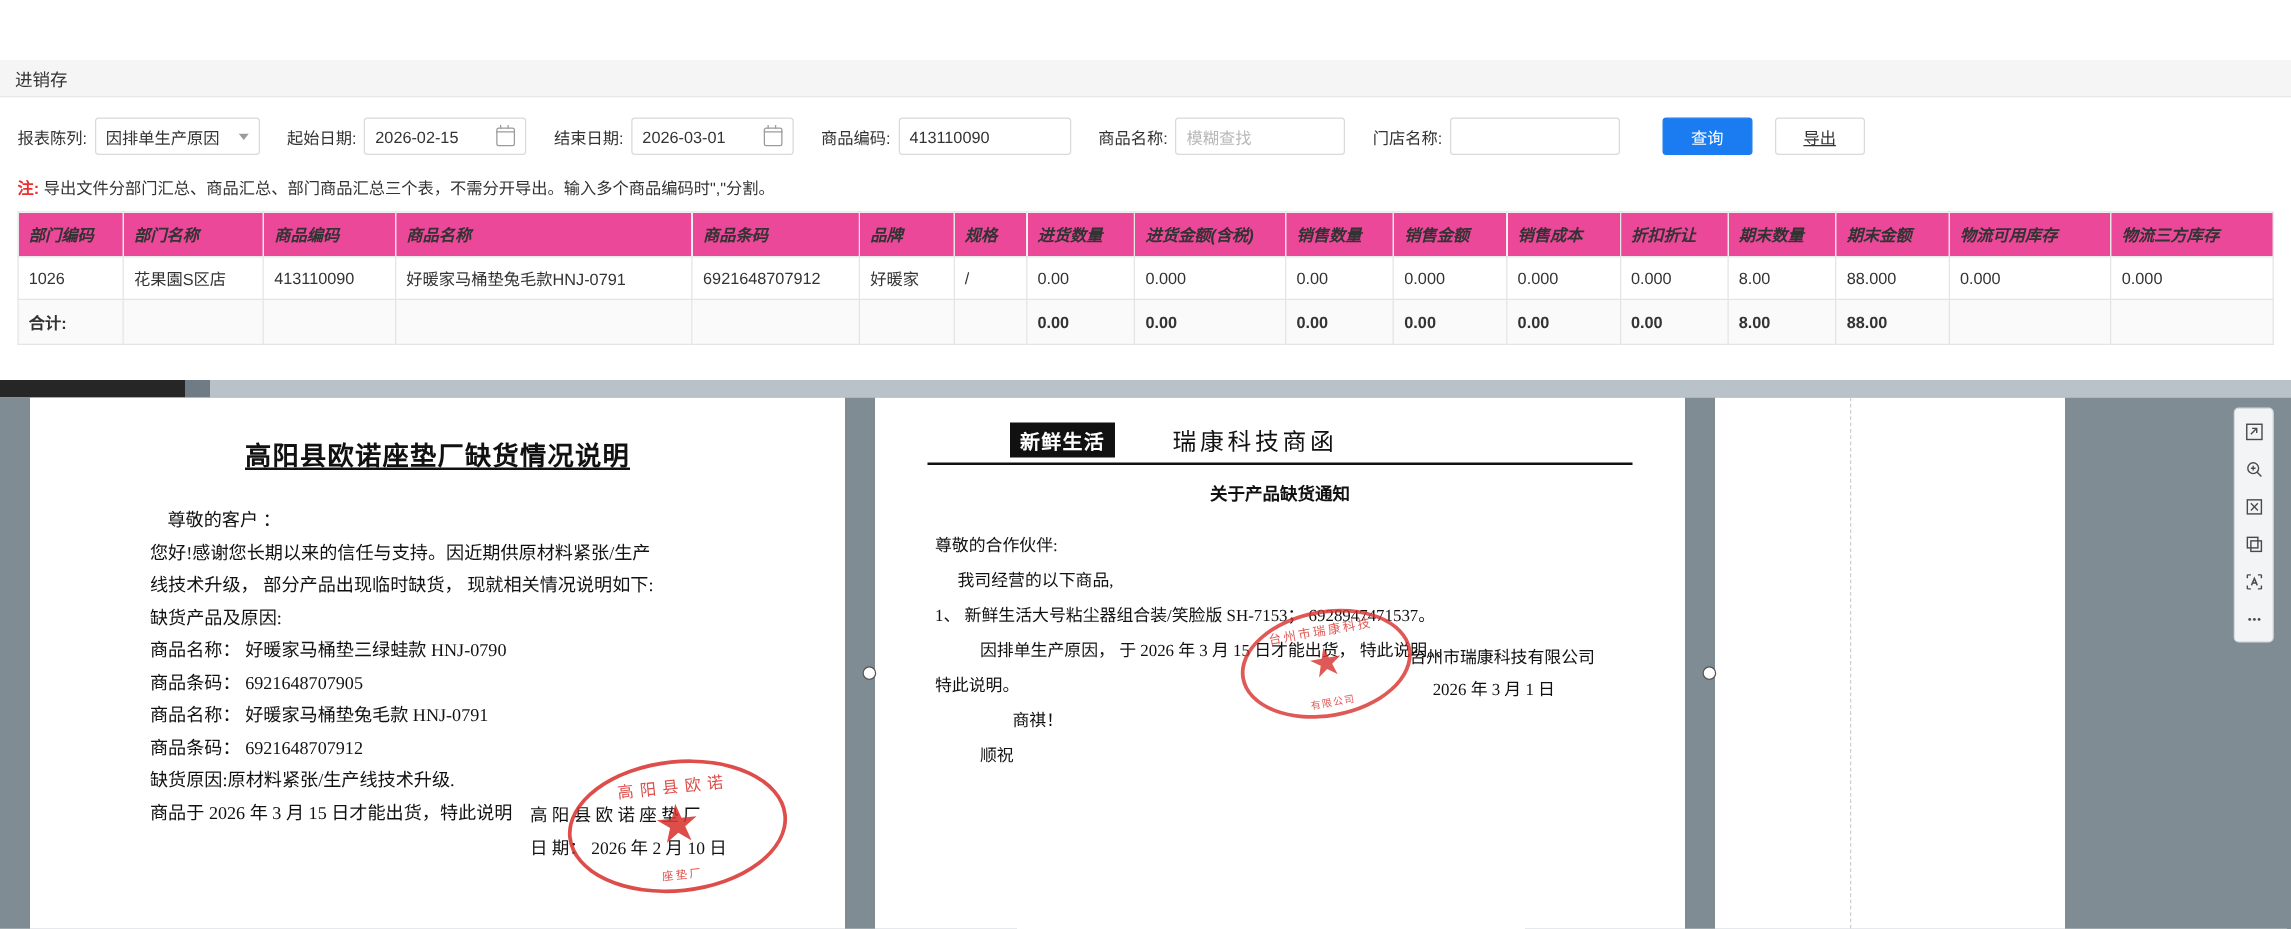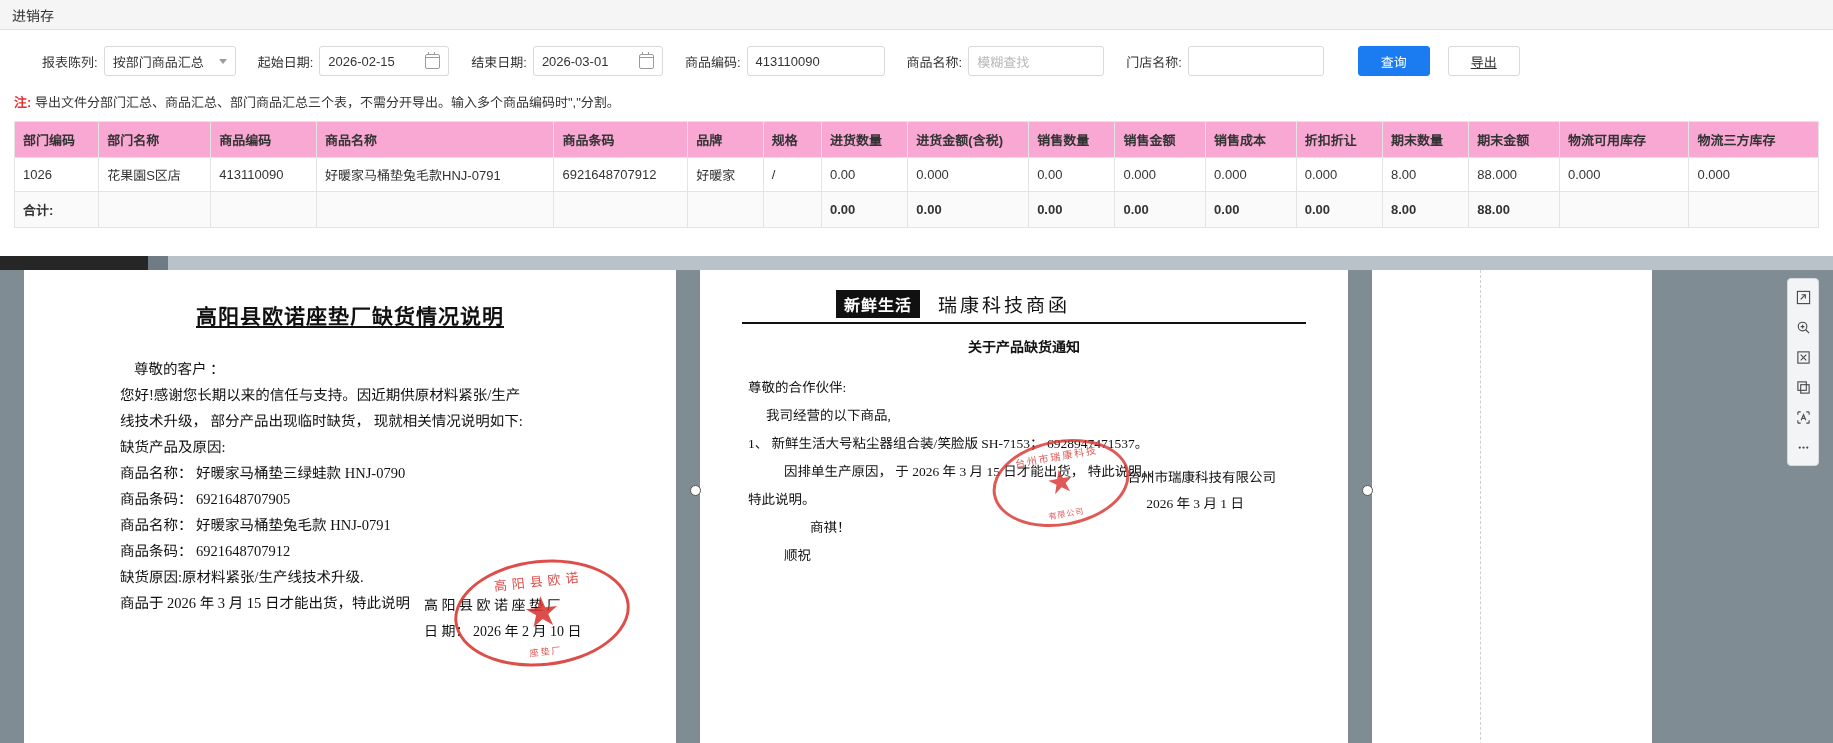--- a/index.html
+++ b/index.html
@@ -18,36 +18,36 @@
   .titlebar {
     height: 30px;
     background: #f5f5f5;
     border-bottom: 1px solid #e3e3e3;
     display: flex;
     align-items: center;
     padding-left: 12px;
     font-size: 14px;
     color: #333;
     box-sizing: border-box;
+    margin-top: 48px;
   }
   
   .toolbar {
     height: 62px;
     display: flex;
     align-items: center;
     padding: 0 14px;
     box-sizing: border-box;
     gap: 8px;
     background: #fff;
   }
   .field {
     display: flex;
     align-items: center;
     gap: 6px;
-    margin-left: 28px;
   }
   .field-label {
     font-size: 13px;
     color: #333;
     white-space: nowrap;
   }
   .ctrl {
     height: 30px;
     border: 1px solid #d9d9d9;
     border-radius: 3px;
@@ -141,23 +141,24 @@
     font-size: 13px;
     color: #333;
     padding: 0 8px;
     height: 34px;
     text-align: left;
     box-sizing: border-box;
     overflow: hidden;
     white-space: nowrap;
   }
   table.grid th {
-    background: #f9a8d4;
+    background: #ec4899;
     font-weight: bold;
     height: 36px;
+    font-style: italic;
   }
   table.grid tr.total td {
     background: #fafafa;
     font-weight: bold;
     height: 36px;
   }
   
   .strip {
     height: 14px;
     display: flex;
@@ -248,21 +249,20 @@
   .doc2-logo {
     position: absolute;
     left: 108px; top: 20px;
     background: #111;
     color: #fff;
     font-size: 16px;
     font-weight: bold;
     padding: 2px 8px;
     letter-spacing: 1px;
     font-family: "Liberation Sans", sans-serif;
-    margin-left: 28px;
   }
   .doc2-title {
     position: absolute;
     left: 238px; top: 20px;
     font-size: 19px;
     letter-spacing: 3px;
   }
   .doc2-rule {
     position: absolute;
     left: 42px; right: 42px; top: 52px;
@@ -350,21 +350,21 @@
 
 <div class="titlebar">
   <span>进销存</span>
 </div>
 
 <div class="toolbar">
 
   <div class="field">
     <span class="field-label">报表陈列:</span>
     <div class="ctrl select-ctrl">
-      <span>按部门商品汇总</span>
+      <span>因排单生产原因</span>
       <span class="caret"></span>
     </div>
   </div>
 
   <div class="field" style="margin-left:14px">
     <span class="field-label">起始日期:</span>
     <div class="ctrl date-ctrl">
       <span>2026-02-15</span>
       <span class="cal-icon"></span>
     </div>

